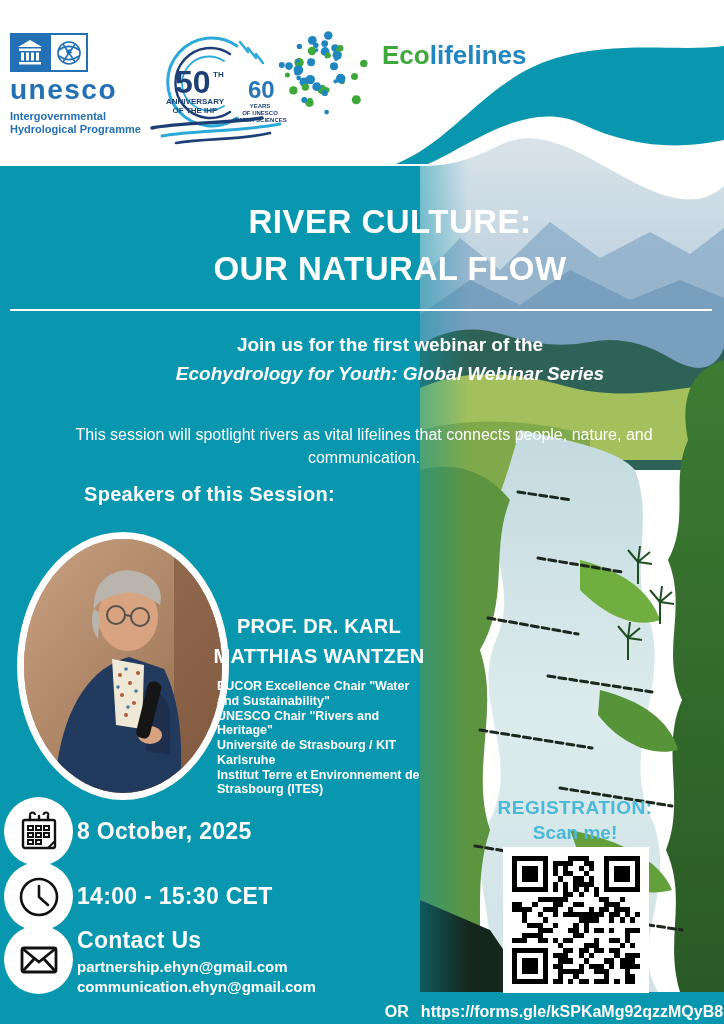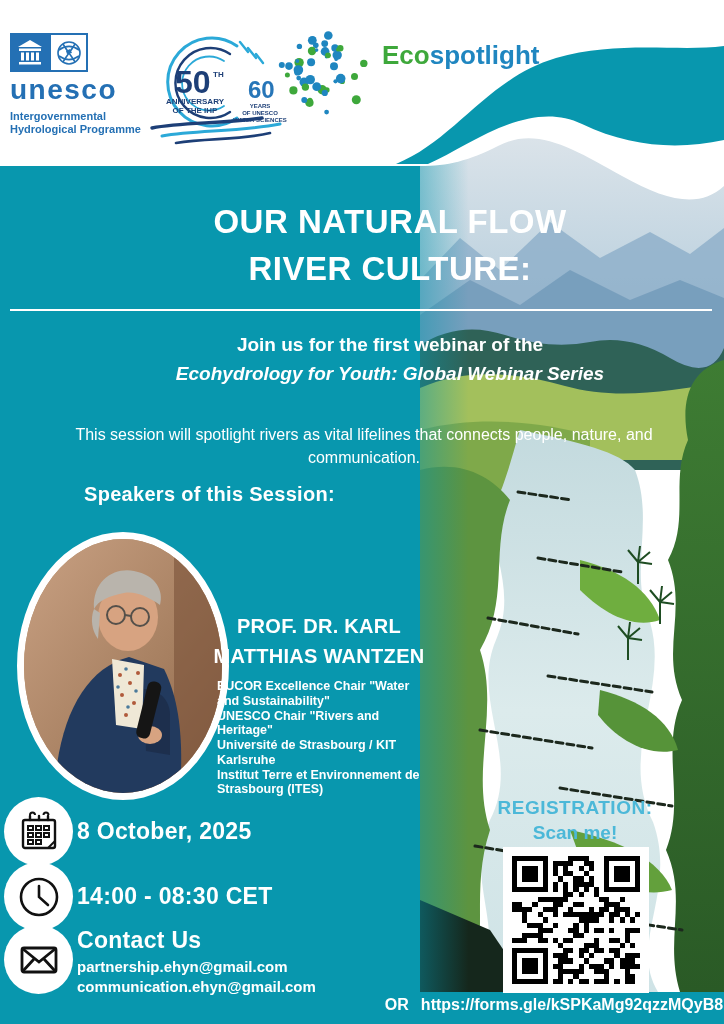--- a/index.html
+++ b/index.html
@@ -68,21 +68,21 @@
   .detail-text{color:#fff;font-weight:bold;font-size:23px;letter-spacing:.3px;}
   .contact-block .detail-text{margin-top:2px;}
   .emails{color:#fff;font-weight:bold;font-size:15px;line-height:1.35;margin-top:3px;}
   
   .reg-heading{position:absolute;top:797px;left:468px;width:214px;text-align:center;
                color:var(--reg-blue);font-weight:bold;font-size:19px;letter-spacing:.5px;}
   .reg-scan{position:absolute;top:822px;left:468px;width:214px;text-align:center;
             color:var(--reg-blue);font-weight:bold;font-size:19px;}
   .qr-box{position:absolute;left:503px;top:847px;width:146px;height:146px;background:#fff;
           display:flex;align-items:center;justify-content:center;}
-  .url-row{position:absolute;bottom:10px;left:388px;width:332px;display:flex;gap:12px;
+  .url-row{position:absolute;bottom:3px;left:388px;width:332px;display:flex;gap:12px;
            justify-content:center;color:#fff;font-weight:bold;font-size:16px;}
 </style>
 </head>
 <body>
 
 <div class="poster">
 
   <div class="photo">
     <svg width="304" height="862" viewBox="0 0 304 862">
       <defs>
@@ -242,28 +242,28 @@
         <circle cx="48.8" cy="64.9" r="3.1" fill="#1f86c0"></circle>
         <circle cx="50.5" cy="28.8" r="1.8" fill="#1f86c0"></circle>
         <circle cx="40.7" cy="58.7" r="4.4" fill="#1f86c0"></circle>
         <circle cx="58.0" cy="38.3" r="4.0" fill="#1f86c0"></circle>
         <circle cx="52.0" cy="27.3" r="2.9" fill="#3ea83b"></circle>
         <circle cx="17.4" cy="62.4" r="4.1" fill="#3ea83b"></circle>
         <circle cx="29.4" cy="59.1" r="3.7" fill="#3ea83b"></circle>
       </svg>
     <div class="ehn-text">
       <div class="ehn-line1">
-        <span class="eco">Eco</span><span class="hydro">spotlight</span>
+        <span class="eco">Eco</span><span class="hydro">lifelines</span>
       </div>
     </div>
   </div>
 
   <div class="title">
+    <div>RIVER CULTURE:</div>
     <div>OUR NATURAL FLOW</div>
-    <div>RIVER CULTURE:</div>
   </div>
   <div class="divider"></div>
   <div class="intro">
     <div>Join us for the first webinar of the</div>
     <div class="it">Ecohydrology for Youth: Global Webinar Series</div>
   </div>
   <div class="desc">
     <div>This session will spotlight rivers as vital lifelines that connects people, nature, and</div>
     <div>communication.</div>
   </div>
@@ -345,21 +345,21 @@
     <div class="detail-text">8 October, 2025</div>
   </div>
 
   <div class="detail-row row-time">
     <div class="icon-circle">
       <svg width="46" height="46" viewBox="0 0 46 46" fill="none" stroke="#111" stroke-width="2.6">
         <circle cx="23" cy="23" r="18"></circle>
         <path d="M23,12 V23 L32,31" stroke-linecap="round"></path>
       </svg>
     </div>
-    <div class="detail-text">14:00 - 08:30 CET</div>
+    <div class="detail-text">14:00 - 15:30 CET</div>
   </div>
 
   <div class="detail-row row-contact">
     <div class="icon-circle">
       <svg width="44" height="44" viewBox="0 0 44 44" fill="none" stroke="#111" stroke-width="2.8">
         <rect x="5" y="10" width="34" height="24" rx="2"></rect>
         <path d="M6,11 L22,24 L38,11"></path>
         <path d="M6,33 L17,21 M38,33 L27,21"></path>
       </svg>
     </div>

